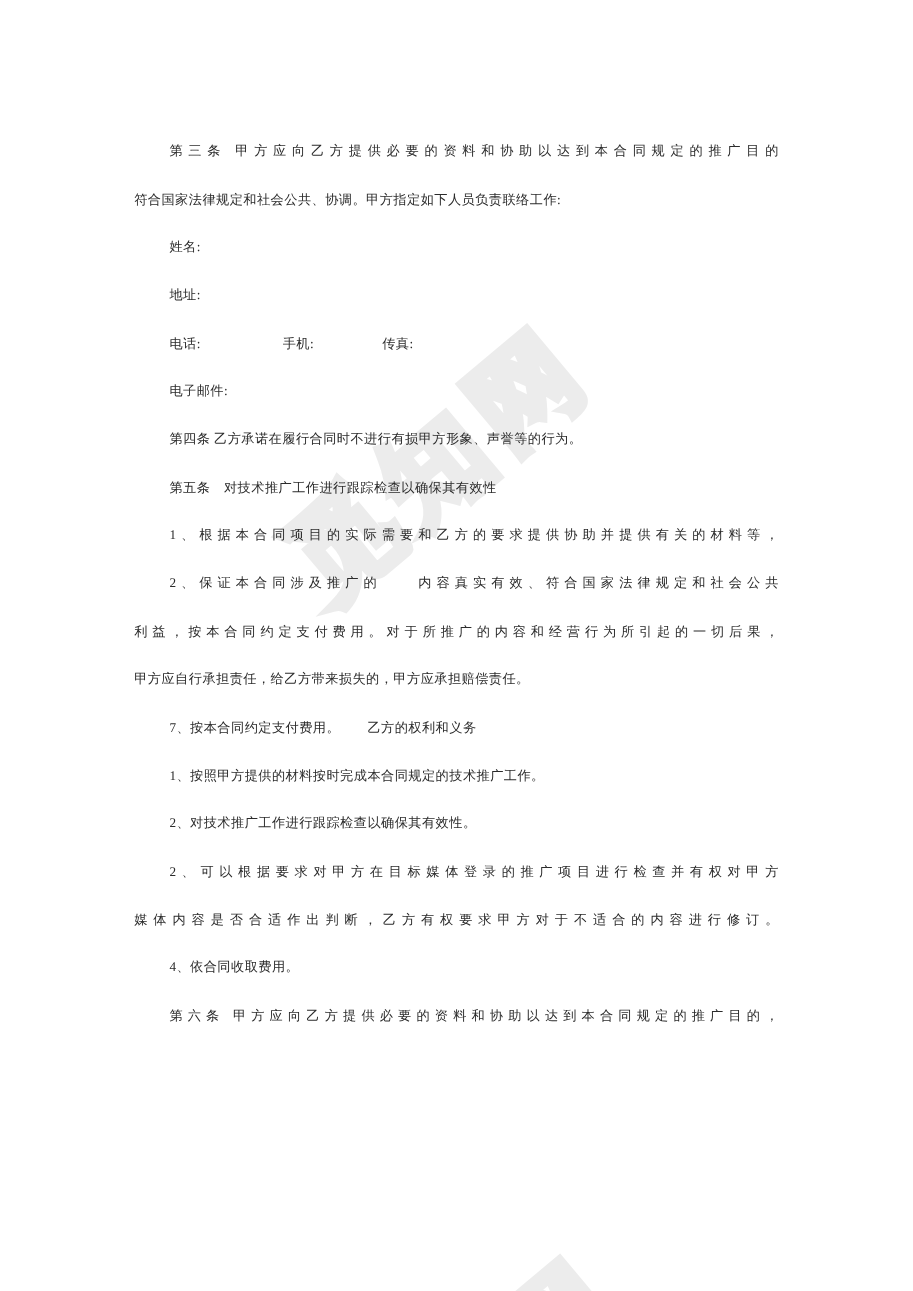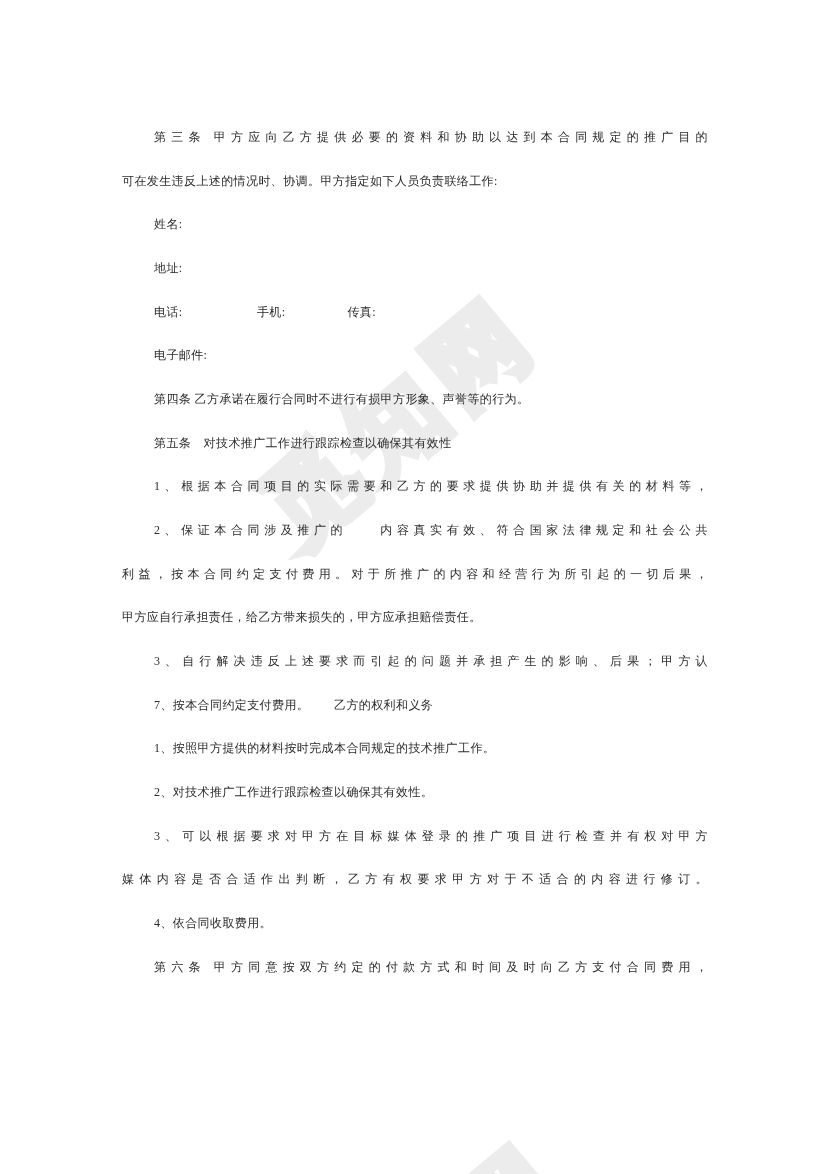--- a/index.html
+++ b/index.html
@@ -63,33 +63,32 @@
   }
 </style>
 </head>
 <body>
 
 <div class="page">
   <div class="watermark wm-main">觅知网</div>
   <div class="watermark wm-bottom">觅知网</div>
   <div class="content" id="contract-body">
       <div class="line indent justify">第三条 甲方应向乙方提供必要的资料和协助以达到本合同规定的推广目的</div>
-      <div class="line">可在发生违反上述的情况时、协调。甲方指定如下人员负责联络工作:</div>
+      <div class="line">符合国家法律规定和社会公共、协调。甲方指定如下人员负责联络工作:</div>
       <div class="line indent">姓名:</div>
       <div class="line indent">地址:</div>
       <div class="line indent">电话:　　　　　　手机:　　　　　传真:</div>
       <div class="line indent">电子邮件:</div>
       <div class="line indent">第四条 乙方承诺在履行合同时不进行有损甲方形象、声誉等的行为。</div>
       <div class="line indent">第五条　对技术推广工作进行跟踪检查以确保其有效性</div>
       <div class="line indent justify">1、根据本合同项目的实际需要和乙方的要求提供协助并提供有关的材料等，</div>
       <div class="line indent justify">2、保证本合同涉及推广的　　内容真实有效、符合国家法律规定和社会公共</div>
       <div class="line justify">利益，按本合同约定支付费用。对于所推广的内容和经营行为所引起的一切后果，</div>
       <div class="line">甲方应自行承担责任，给乙方带来损失的，甲方应承担赔偿责任。</div>
-      <div class="line indent justify">3、自行解决违反上述要求而引起的问题并承担产生的影响、后果；甲方认</div>
       <div class="line indent">7、按本合同约定支付费用。　　乙方的权利和义务</div>
       <div class="line indent">1、按照甲方提供的材料按时完成本合同规定的技术推广工作。</div>
       <div class="line indent">2、对技术推广工作进行跟踪检查以确保其有效性。</div>
-      <div class="line indent justify">3、可以根据要求对甲方在目标媒体登录的推广项目进行检查并有权对甲方</div>
+      <div class="line indent justify">2、可以根据要求对甲方在目标媒体登录的推广项目进行检查并有权对甲方</div>
       <div class="line justify">媒体内容是否合适作出判断，乙方有权要求甲方对于不适合的内容进行修订。</div>
       <div class="line indent">4、依合同收取费用。</div>
-      <div class="line indent justify">第六条 甲方同意按双方约定的付款方式和时间及时向乙方支付合同费用，</div>
+      <div class="line indent justify">第六条 甲方应向乙方提供必要的资料和协助以达到本合同规定的推广目的，</div>
     </div>
 </div>
 
 </body></html>

